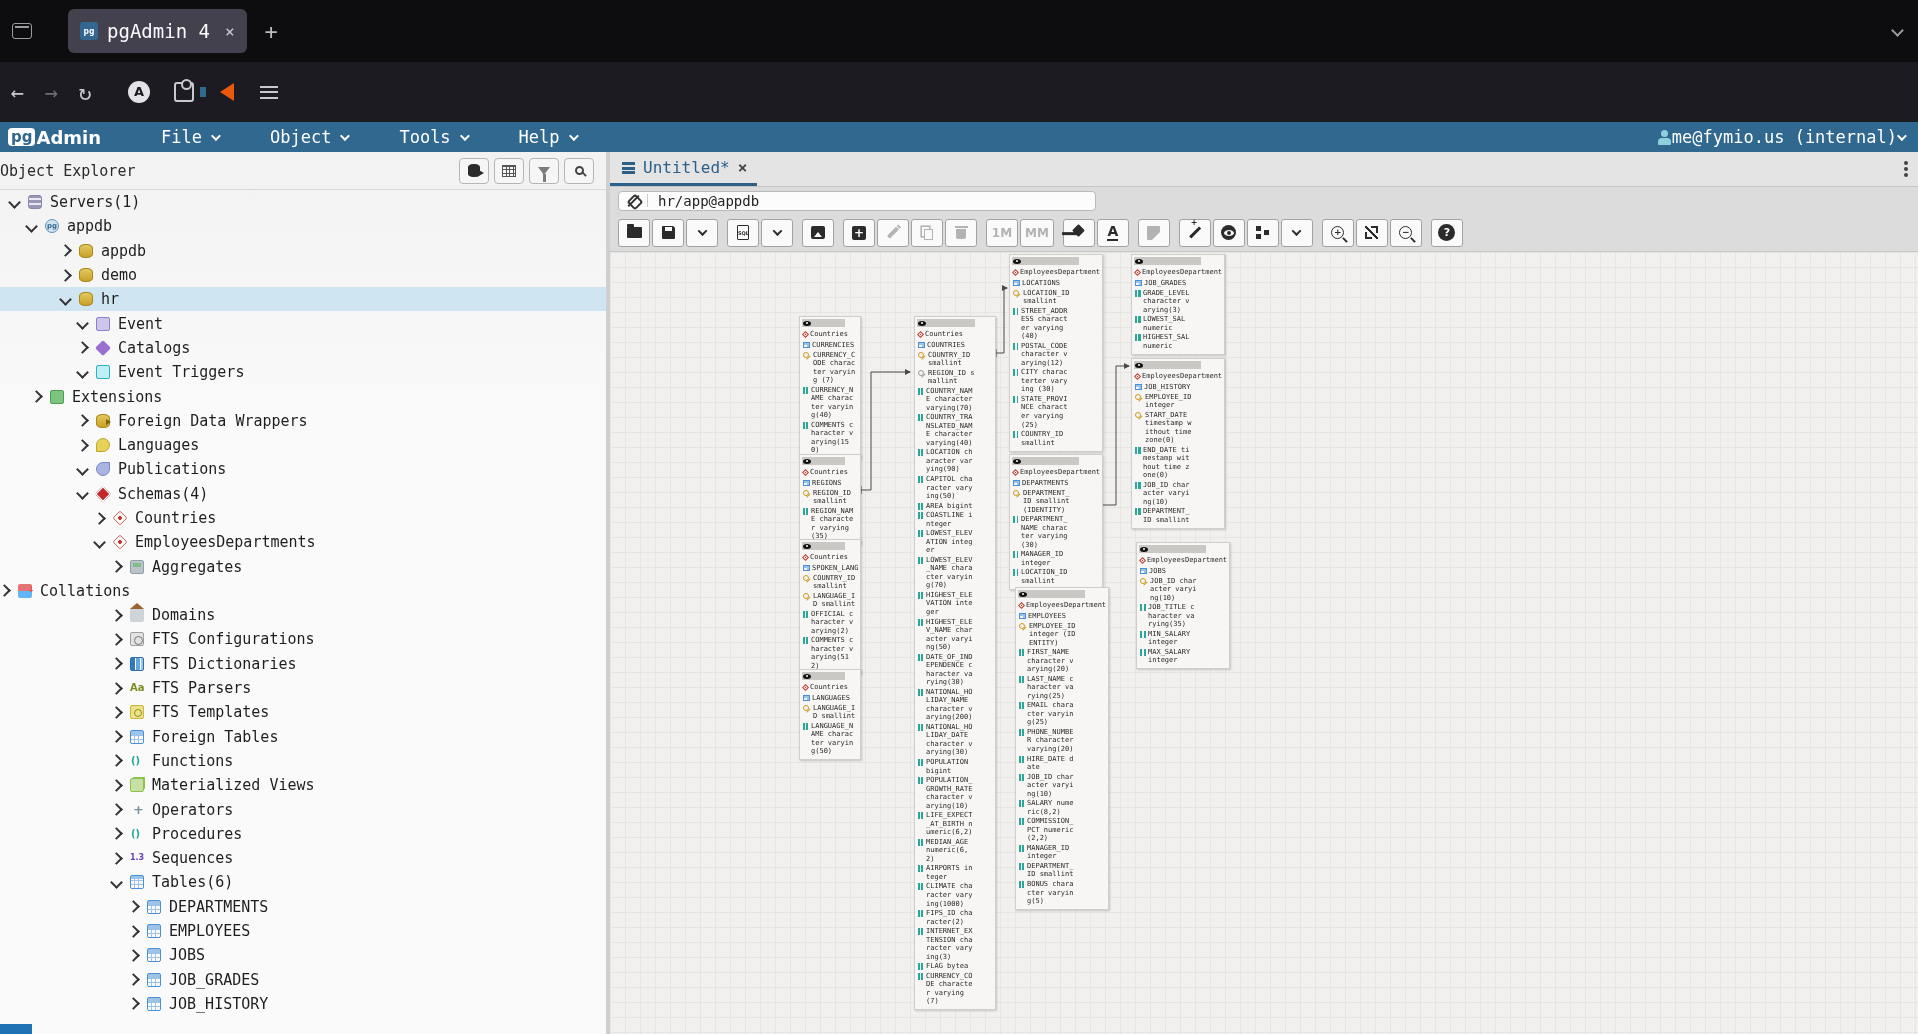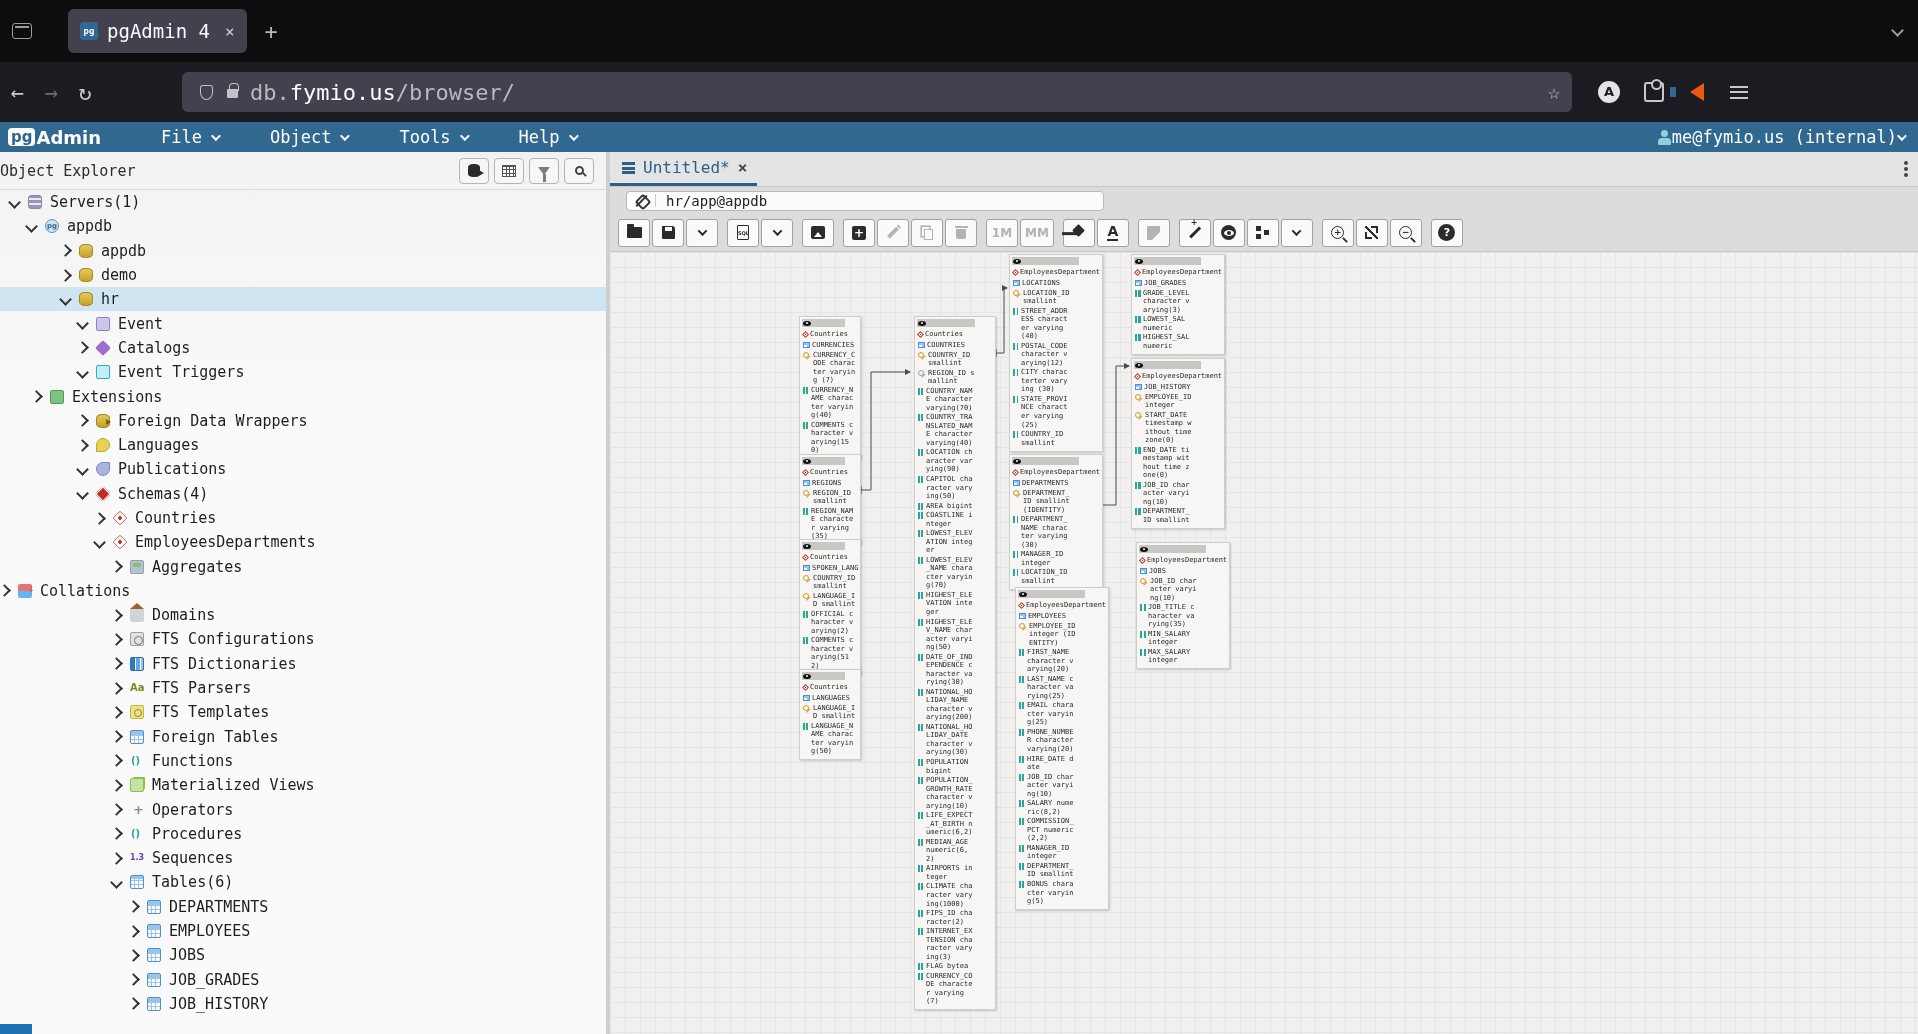--- a/index.html
+++ b/index.html
@@ -105,21 +105,21 @@
   .ti-seq::before { content:"1.3"; color:#6a3fb5; font:bold 8px/14px "DejaVu Sans",sans-serif; position:absolute; }
 
   
   .main { flex:1; display:flex; flex-direction:column; background:#dcdcdc; position:relative; }
   .mtabbar { height:35px; background:#e4e4e4; border-bottom:1px solid #c6c6c6; display:flex; align-items:center; position:relative; }
   .mtab { display:flex; align-items:center; gap:8px; height:100%; padding:0 10px 0 12px; border-bottom:3px solid #2c6089; color:#2c6089; font-size:16px; }
   .erdtab-ic { width:13px; height:12px; background:repeating-linear-gradient(0deg,#2c6089 0 3px,transparent 3px 4.5px); }
   .mtab .close { color:#444; font-size:16px; font-weight:bold; }
   .kebab { position:absolute; right:10px; width:4px; height:4px; background:#444; border-radius:50%; box-shadow:0 6px 0 #444,0 -6px 0 #444; }
   .connrow { height:27px; background:#dcdcdc; display:flex; align-items:center; padding-left:8px; }
-  .conninput { width:478px; height:20px; background:#fcfcfc; border:1px solid #b9b9b9; border-radius:4px; display:flex; align-items:center; font-size:14px; color:#222;margin-left:8px; }
+  .conninput { width:478px; height:20px; background:#fcfcfc; border:1px solid #b9b9b9; border-radius:4px; display:flex; align-items:center; font-size:14px; color:#222; }
   .plug { width:13px; height:13px; margin:0 10px 0 8px; position:relative; border-right:1px solid #ccc; padding-right:20px; }
   .plug::before { content:""; position:absolute; left:2px; top:2px; width:8px; height:8px; border:2px solid #333; border-radius:3px; transform:rotate(45deg); }
   .plug::after { content:""; position:absolute; left:-1px; top:6px; width:15px; height:1.8px; background:#333; transform:rotate(-45deg); }
   .toolbar { height:38px; background:#dcdcdc; border-bottom:1px solid #c6c6c6; display:flex; align-items:center; gap:9px; padding-left:8px; }
   .tgroup { display:flex; gap:2px; }
   .tb { min-width:32px; height:28px; background:#fafafa; border:1px solid #a2a2a6; border-radius:3px; display:flex; align-items:center; justify-content:center; color:#2b2b2b; font:bold 12px "DejaVu Sans",sans-serif; padding:0 4px; position:relative; }
   .tb.d { color:#b3b3b5; }
   .g { position:relative; display:inline-block; }
   .g-folder { width:15px; height:11px; background:currentColor; border-radius:1px; }
   .g-folder::before { content:""; position:absolute; top:-3px; left:0; width:7px; height:3px; background:currentColor; border-radius:1px 1px 0 0; }
@@ -189,28 +189,20 @@
     <span class="close">×</span>
   </div>
   <span class="newtab">+</span>
   <span class="tabstrip-chev"></span>
 </div>
 
 <div class="urlrow">
   <span class="navbtn">←</span>
   <span class="navbtn dim">→</span>
   <span class="navbtn">↻</span>
-  <div class="urlbar">
-    <span class="shield"></span>
-    <span class="lock"></span>
-    <span class="url-host-pre">db.</span>
-    <span class="url-host">fymio.us</span>
-    <span class="url-path">/browser/</span>
-    <span class="star">☆</span>
-  </div>
   <span class="ext-a">A</span>
   <span class="ext-puzzle"></span>
   <span class="ext-speaker"></span>
   <span class="burger"></span>
 </div>
 
 <div class="pgbar">
   <div class="pglogo">
     <span class="pgbox">pg</span>
     <span class="adm">Admin</span>

